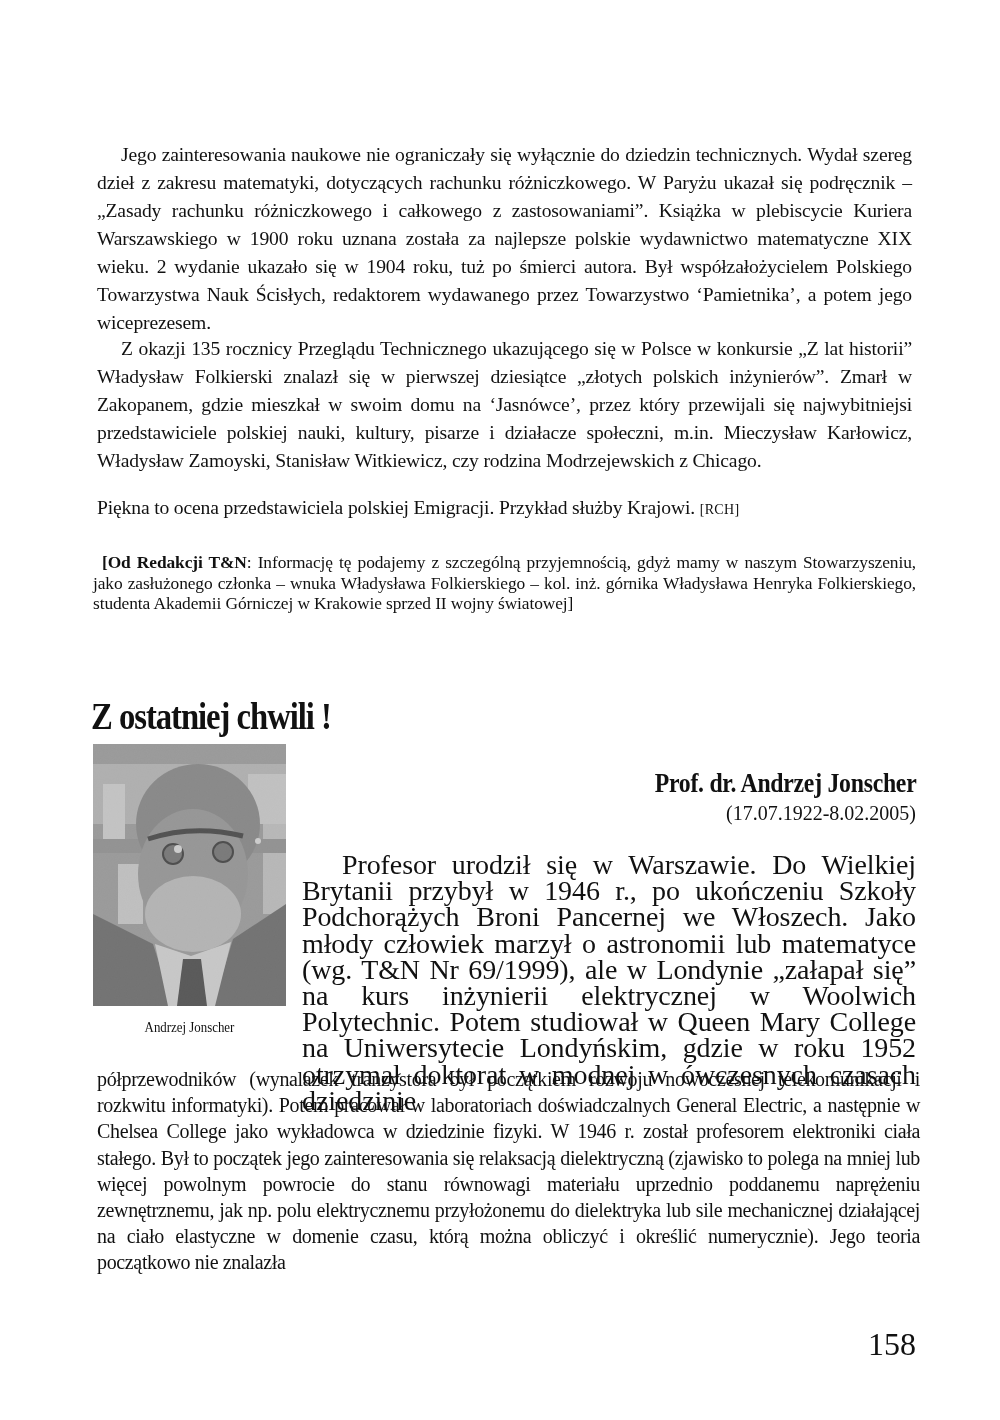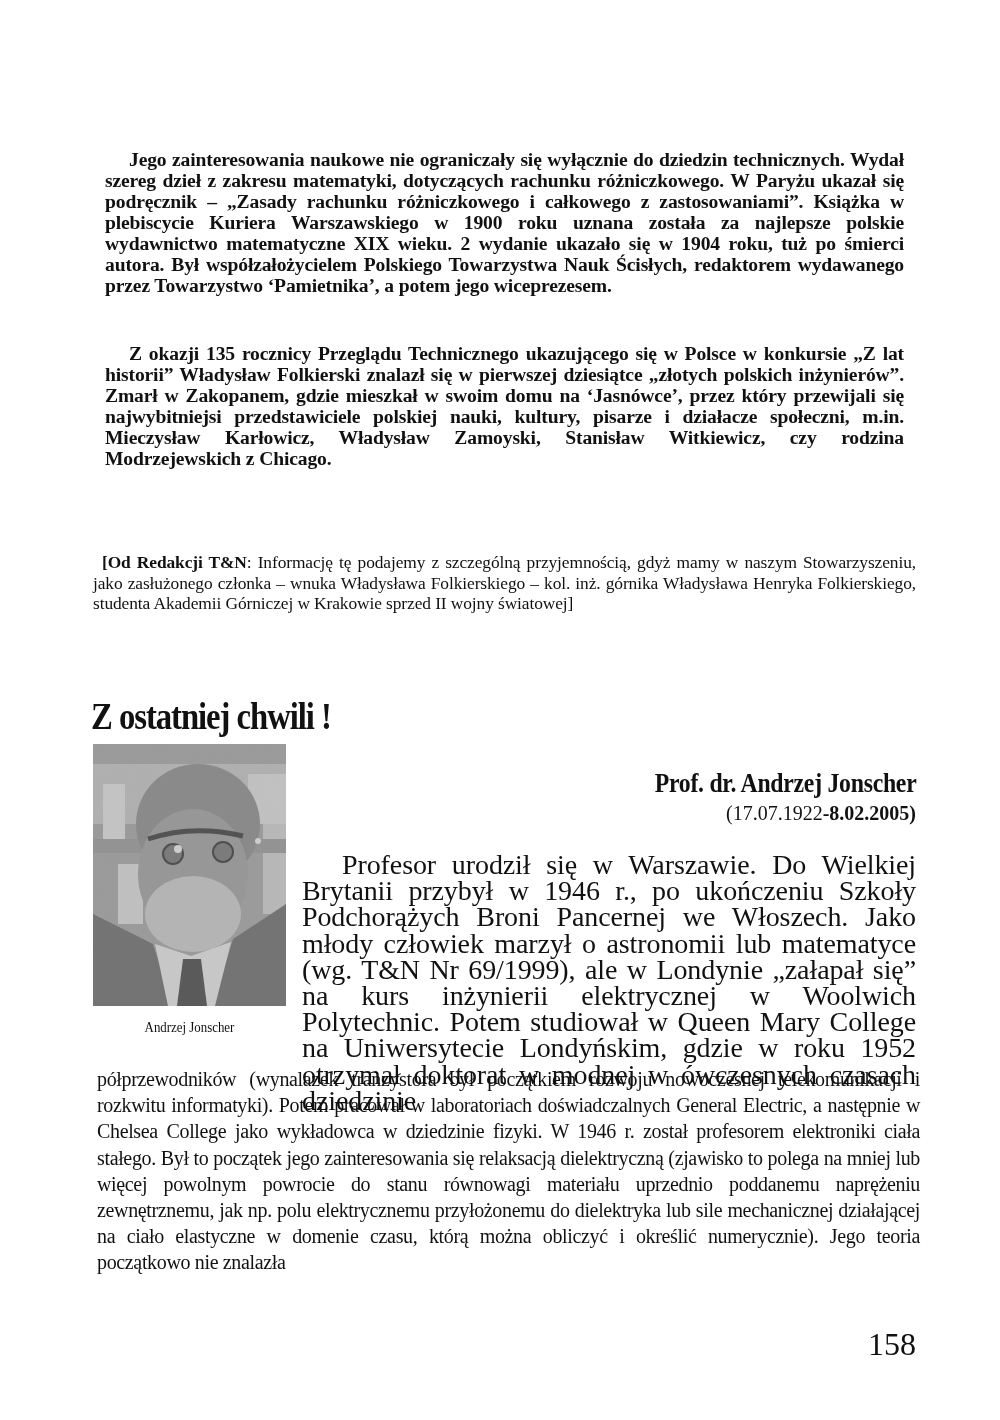--- a/index.html
+++ b/index.html
@@ -5,22 +5,22 @@
     html, body { margin: 0; padding: 0; background: #ffffff; }
     body {
       width: 1000px; height: 1420px; position: relative; overflow: hidden;
       font-family: "Liberation Serif", "DejaVu Serif", serif;
       color: #111111;
     }
     .page { position: absolute; left: 0; top: 0; width: 1000px; height: 1420px; }
 
     .block { position: absolute; left: 93px; width: 823px; }
     .para {
-      margin: 12px; font-size: 19.6px; line-height: 21px;
-      text-align: justify; letter-spacing: -0.15px; word-spacing: 0px; font-weight: bold;
+      margin: 4px; font-size: 19.6px; line-height: 28px;
+      text-align: justify; letter-spacing: -0.15px; word-spacing: 0px;
     }
     .indent { text-indent: 24px; }
     .rch { font-size: 14px; letter-spacing: 0.3px; }
 
     #p1 { top: 137px; }
     #p2 { top: 331px; }
     #p3 { top: 490px; }
 
     #note {
       top: 552px; font-size: 17.4px; line-height: 20.6px;
@@ -48,21 +48,21 @@
 
     #person-name {
       position: absolute; right: 84px; top: 768px;
       font-size: 27px; font-weight: bold; white-space: nowrap;
       transform: scaleX(0.88); transform-origin: right top; letter-spacing: -0.3px;
     }
     #person-dates {
       position: absolute; right: 84px; top: 802px;
       font-size: 20px; white-space: nowrap;
     }
-    #person-dates b { font-weight: bold; text-align: right; }
+    #person-dates b { font-weight: normal; text-align: right; }
 
     #side-text {
       position: absolute; left: 302px; top: 852px; width: 614px;
       font-size: 28px; line-height: 26.2px; text-align: justify; margin: 0;
       text-indent: 40px; letter-spacing: -0.1px;
     }
     #bottom-text {
       position: absolute; left: 93px; top: 1062px; width: 823px;
       font-size: 20px; line-height: 26.2px; text-align: justify; margin: 4px;
       letter-spacing: -0.35px;
@@ -78,20 +78,26 @@
 <div class="page">
 
   <div id="p1" class="block">
     <p class="para indent">Jego zainteresowania naukowe nie ograniczały się wyłącznie do dziedzin technicznych. Wydał szereg dzieł z zakresu matematyki, dotyczących rachunku różniczkowego. W Paryżu ukazał się podręcznik – „Zasady rachunku różniczkowego i całkowego z zastosowaniami”. Książka w plebiscycie Kuriera Warszawskiego w 1900 roku uznana została za najlepsze polskie wydawnictwo matematyczne XIX wieku. 2 wydanie ukazało się w 1904 roku, tuż po śmierci autora. Był współzałożycielem Polskiego Towarzystwa Nauk Ścisłych, redaktorem wydawanego przez Towarzystwo ‘Pamietnika’, a potem jego wiceprezesem.</p>
   </div>
 
   <div id="p2" class="block">
     <p class="para indent">Z okazji 135 rocznicy Przeglądu Technicznego ukazującego się w Polsce w konkursie „Z lat historii” Władysław Folkierski znalazł się w pierwszej dziesiątce „złotych polskich inżynierów”. Zmarł w Zakopanem, gdzie mieszkał w swoim domu na ‘Jasnówce’, przez który przewijali się najwybitniejsi przedstawiciele polskiej nauki, kultury, pisarze i działacze społeczni, m.in. Mieczysław Karłowicz, Władysław Zamoyski, Stanisław Witkiewicz, czy rodzina Modrzejewskich z Chicago.</p>
   </div>
 
+  <div id="p3" class="block">
+    <p class="para" style="text-align:left;">
+      <span>Piękna to ocena przedstawiciela polskiej Emigracji. Przykład służby Krajowi.</span>
+      <span class="rch">[RCH]</span>
+    </p>
+  </div>
 
   <p id="note" class="block"><b>[Od Redakcji T&amp;N</b><span>: Informację tę podajemy z szczególną przyjemnością, gdyż mamy w naszym Stowarzyszeniu, jako zasłużonego członka – wnuka Władysława Folkierskiego – kol. inż. górnika Władysława Henryka Folkierskiego, studenta Akademii Górniczej w Krakowie sprzed II wojny światowej]</span></p>
 
   <h2 id="section-title">Z ostatniej chwili !</h2>
 
   <div id="photo">
     <svg width="193" height="262" viewBox="0 0 193 262">
       <defs>
         <filter id="grain">
             <feTurbulence type="fractalNoise" baseFrequency="0.9" numOctaves="2" result="n"></feTurbulence>

